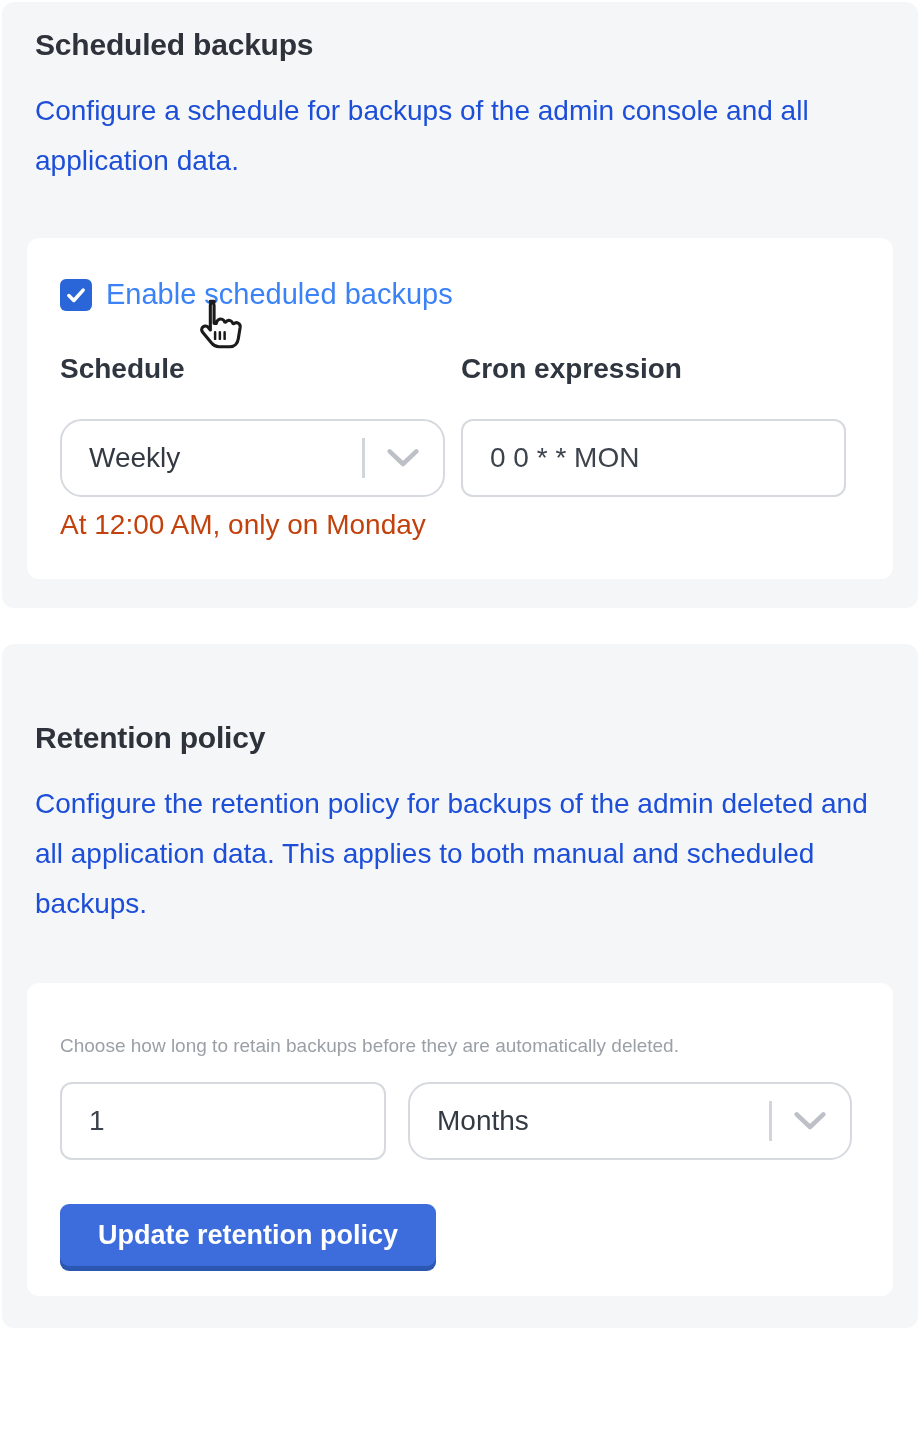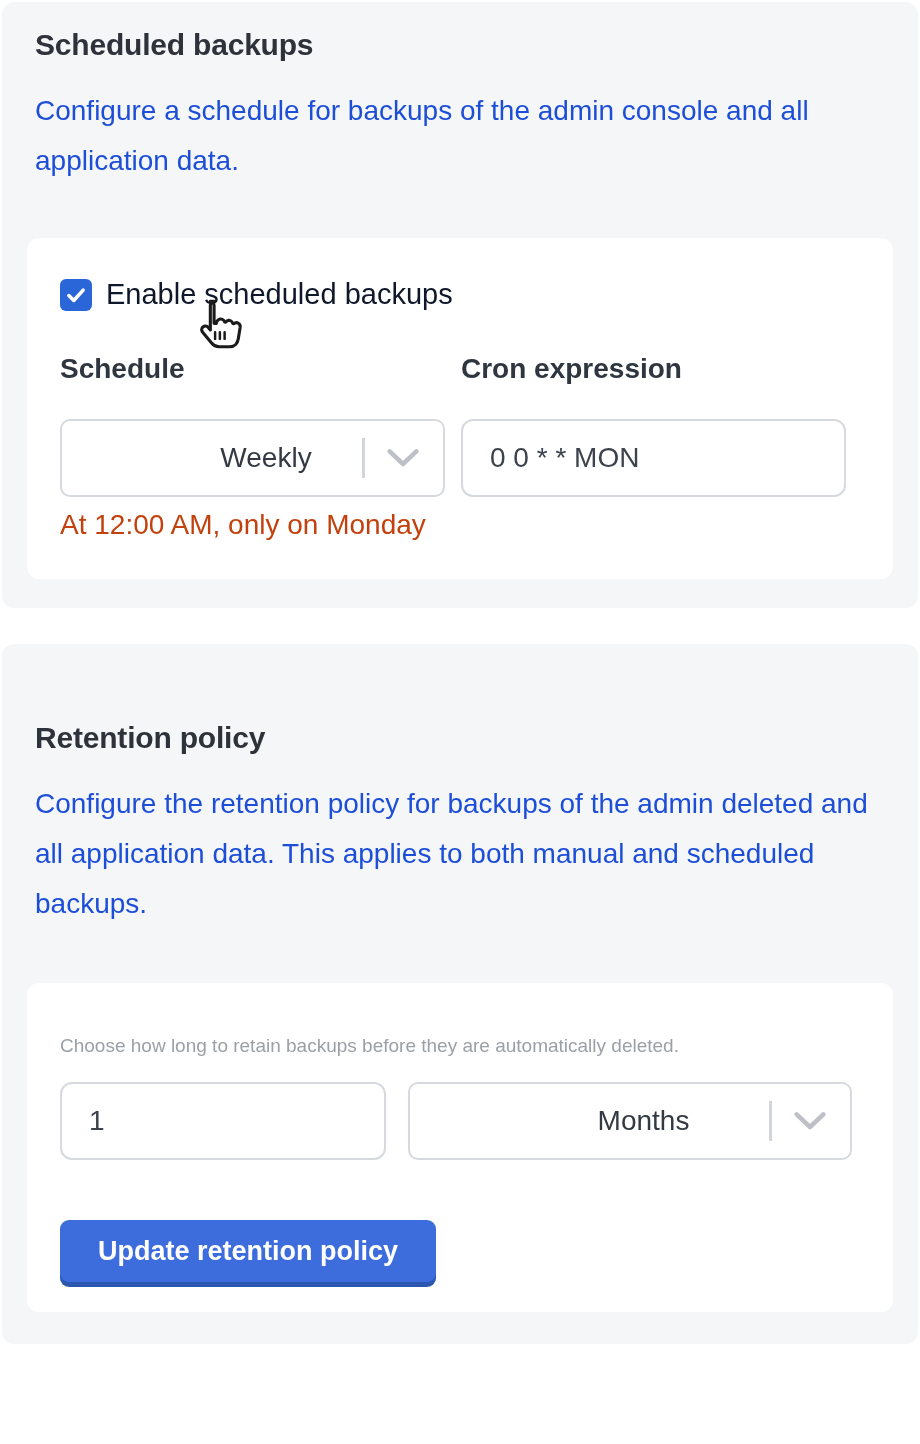--- a/index.html
+++ b/index.html
@@ -61,21 +61,21 @@
     border-radius: 6px;
     background: #2b66d9;
     display: flex;
     align-items: center;
     justify-content: center;
     flex: 0 0 auto;
   }
   .checkbox-label {
     margin-left: 14px;
     font-size: 29px;
-    color: #0f172a;
+    color: #3b82f6;
   }
 
   
   .fields-grid {
     display: grid;
     grid-template-columns: 385px 385px;
     column-gap: 16px;
     margin-top: 42px;
   }
   .field-label {
@@ -101,27 +101,26 @@
     font-size: 28px;
     color: #3d434c;
     padding: 0 0 0 27px;
     outline: none;
   }
 
   .select {
     width: 100%;
     height: 78px;
     border: 2px solid #d6d9de;
-    border-radius: 10px;
+    border-radius: 22px;
     background: #ffffff;
     position: relative;
     display: flex;
     align-items: center;
     cursor: pointer;
-    justify-content: center;
   }
   .select-value {
     padding-left: 27px;
     font-size: 28px;
     color: #343a43;
   }
   .select-divider {
     position: absolute;
     right: 78px;
     top: 17px;
@@ -154,21 +153,21 @@
     border-radius: 9px;
     color: #ffffff;
     font-family: "Liberation Sans", "DejaVu Sans", sans-serif;
     font-size: 27px;
     font-weight: 700;
     line-height: 62px;
     height: 62px;
     padding: 0 38px;
     cursor: pointer;
   }
-  #retention-card .btn-primary { margin-top: 60px; }
+  #retention-card .btn-primary { margin-top: 44px; }
 
   .card-desc {
     font-size: 19px;
     line-height: 45px;
     color: #9ba0a7;
     max-width: 780px;
     margin: 0;
   }
 
   

